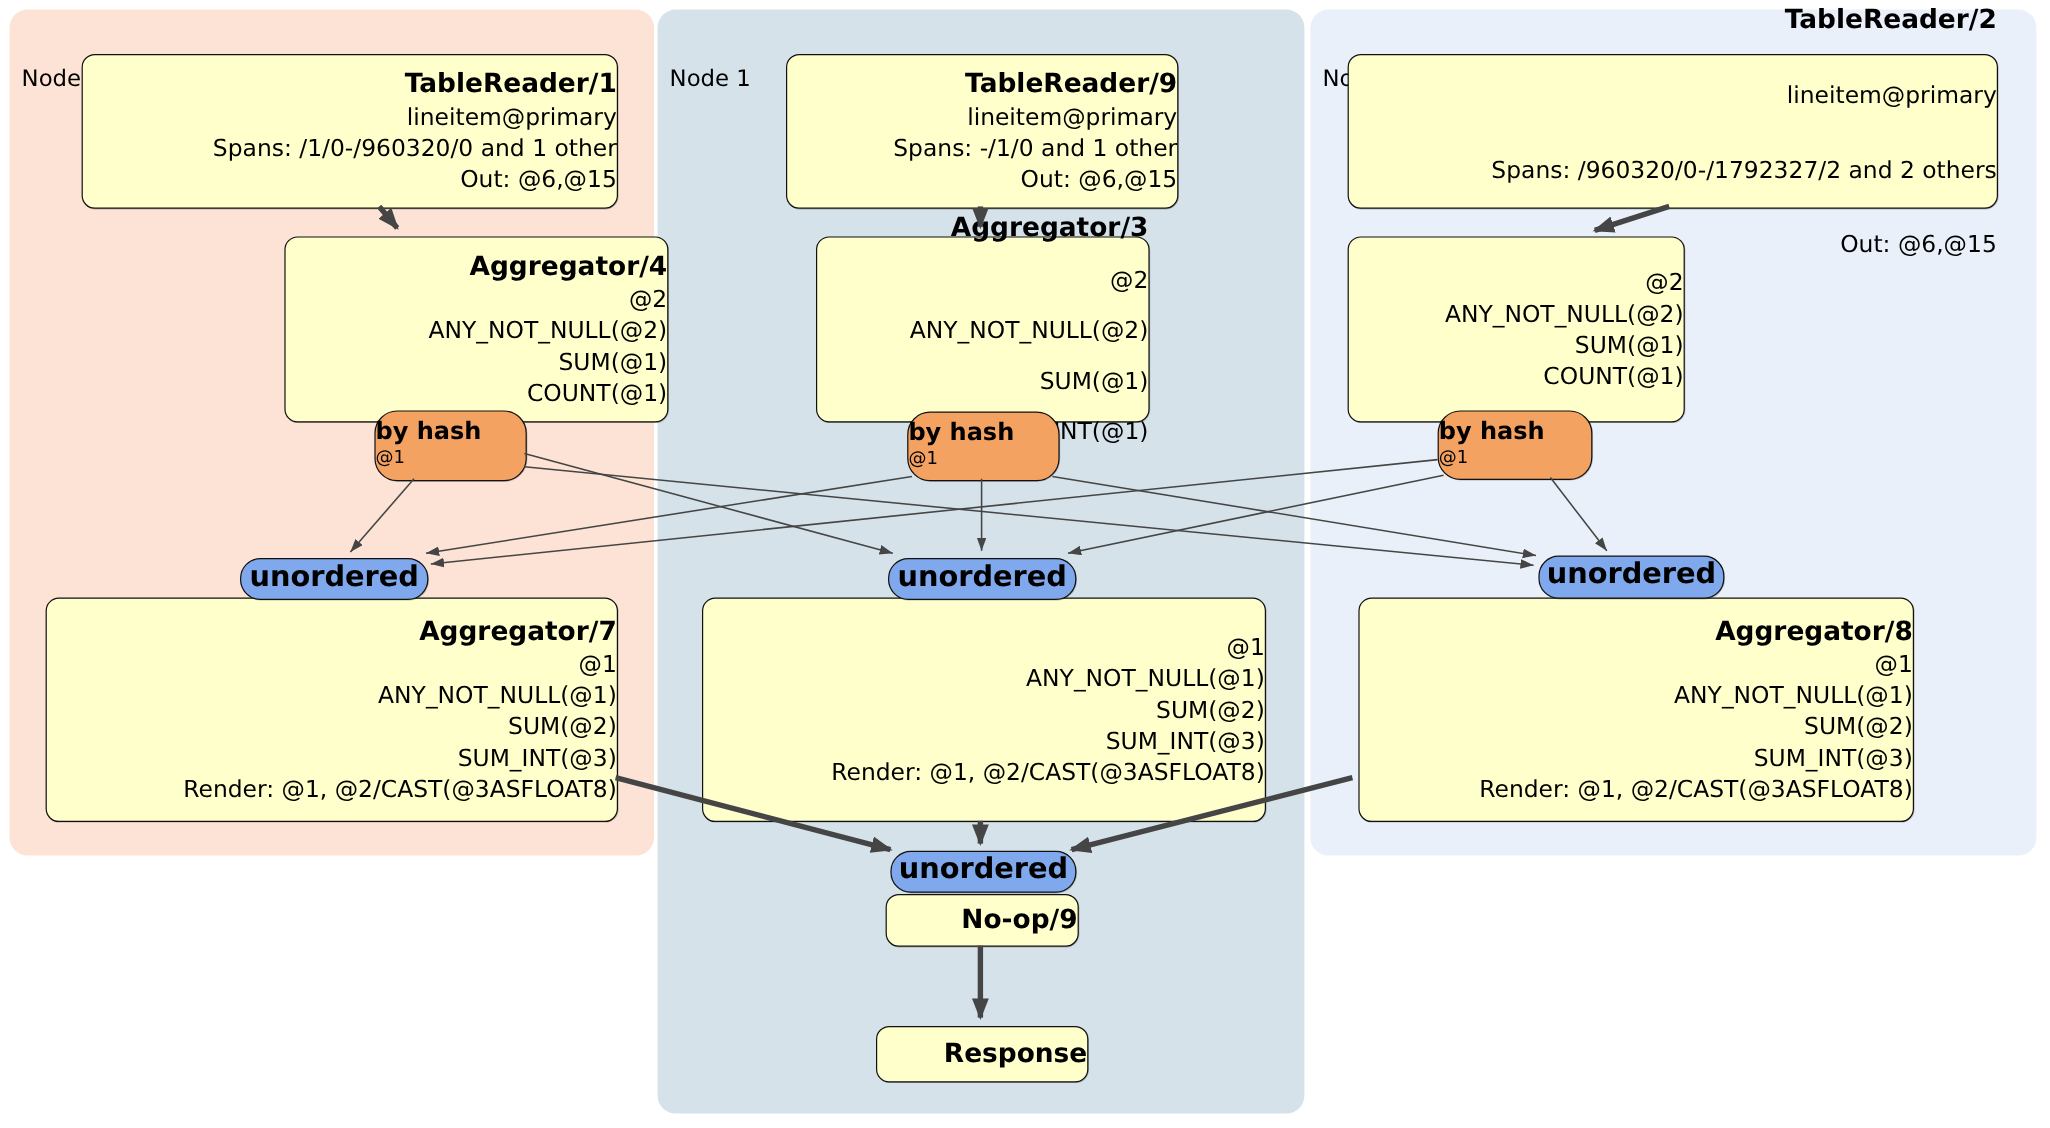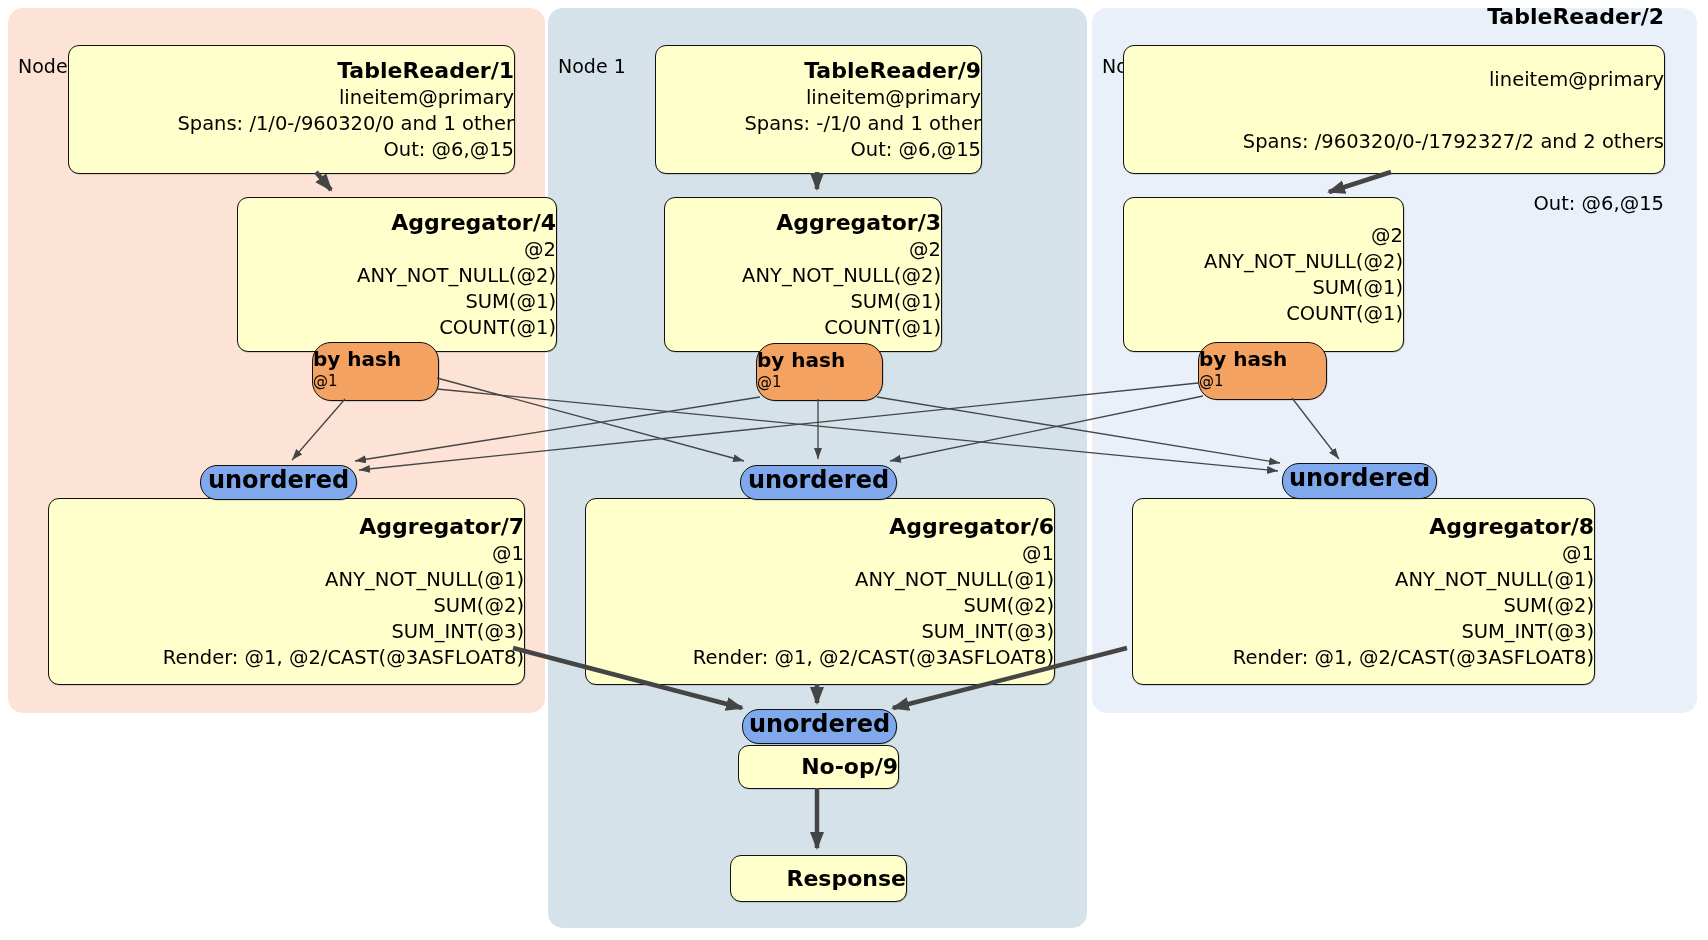--- a/index.html
+++ b/index.html
@@ -86,21 +86,21 @@
   </div>
 
   <div class="pbox" style="left:237px; top:197px; width:276px; height:153px;padding-left:42px;">
     <div class="ptitle">Aggregator/4</div>
     <div class="pline">@2</div>
     <div class="pline">ANY_NOT_NULL(@2)</div>
     <div class="pline">SUM(@1)</div>
     <div class="pline">COUNT(@1)</div>
   </div>
 
-  <div class="pbox" style="left:664px; top:197px; width:276px; height:153px;">
+  <div class="pbox" style="left:680px; top:197px; width:276px; height:153px;gap:16px;">
     <div class="ptitle">Aggregator/3</div>
     <div class="pline">@2</div>
     <div class="pline">ANY_NOT_NULL(@2)</div>
     <div class="pline">SUM(@1)</div>
     <div class="pline">COUNT(@1)</div>
   </div>
 
   <div class="pbox" style="left:1123px; top:197px; width:279px; height:153px;">
     <div class="pline">@2</div>
     <div class="pline">ANY_NOT_NULL(@2)</div>
@@ -124,31 +124,30 @@
   <div class="sync" style="left:200px; top:465px; width:155px; height:33px;">
     <span>unordered</span>
   </div>
   <div class="sync" style="left:740px; top:465px; width:155px; height:33px;">
     <span>unordered</span>
   </div>
   <div class="sync" style="left:1282px; top:463px; width:153px; height:34px;">
     <span>unordered</span>
   </div>
 
-  <div class="pbox" style="left:48px; top:498px; width:475px; height:185px;">
+  <div class="pbox" style="left:38px; top:498px; width:475px; height:185px;">
     <div class="ptitle">Aggregator/7</div>
     <div class="pline">@1</div>
     <div class="pline">ANY_NOT_NULL(@1)</div>
     <div class="pline">SUM(@2)</div>
     <div class="pline">SUM_INT(@3)</div>
     <div class="pline">Render: @1, @2/CAST(@3ASFLOAT8)</div>
   </div>
 
   <div class="pbox" style="left:585px; top:498px; width:468px; height:185px;">
-    <div class="ptitle">Aggregator/6</div>
     <div class="pline">@1</div>
     <div class="pline">ANY_NOT_NULL(@1)</div>
     <div class="pline">SUM(@2)</div>
     <div class="pline">SUM_INT(@3)</div>
     <div class="pline">Render: @1, @2/CAST(@3ASFLOAT8)</div>
   </div>
 
   <div class="pbox" style="left:1132px; top:498px; width:461px; height:185px;">
     <div class="ptitle">Aggregator/8</div>
     <div class="pline">@1</div>

